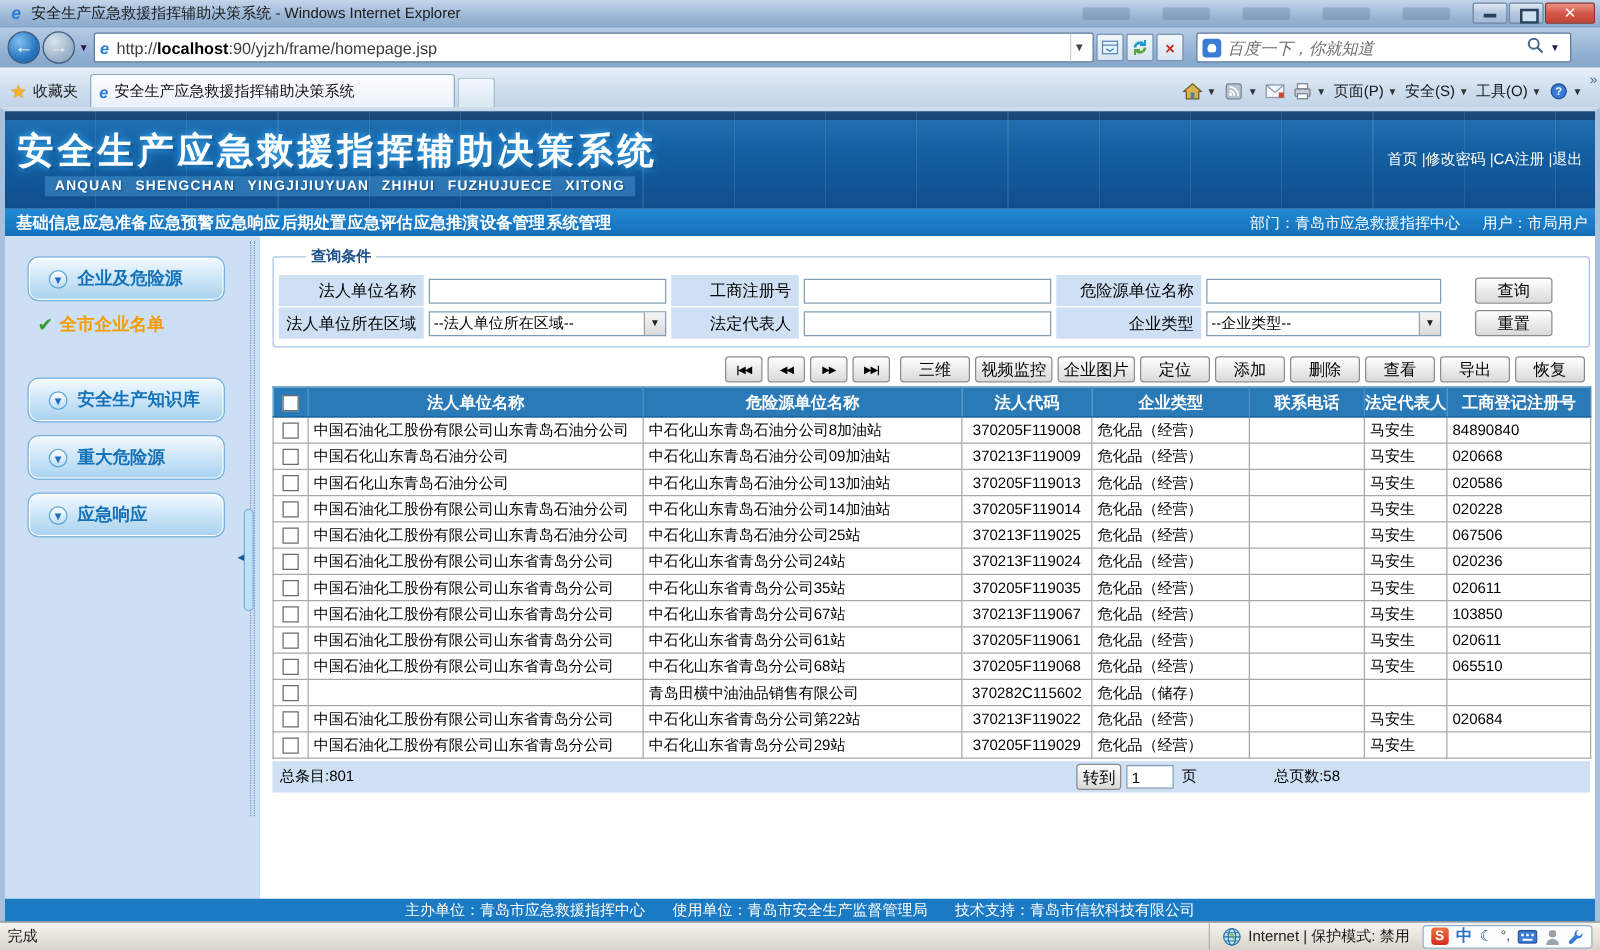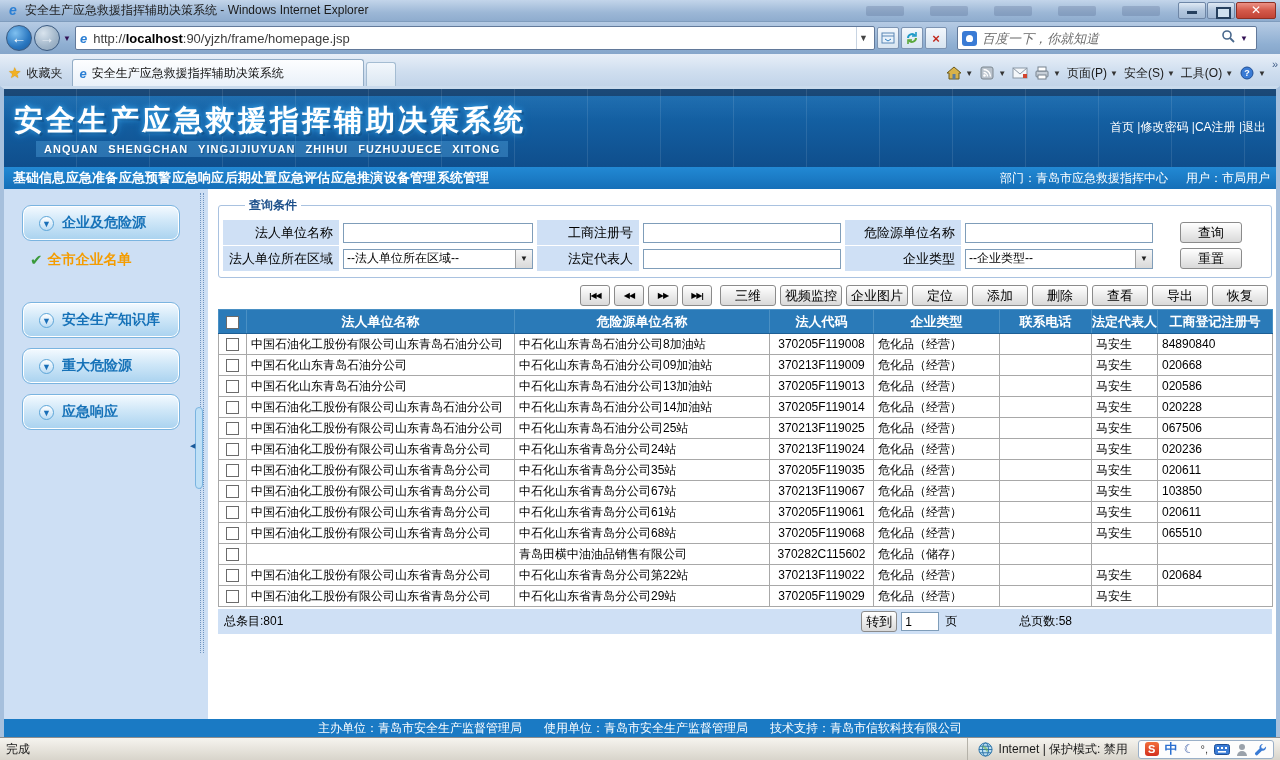--- a/index.html
+++ b/index.html
@@ -572,21 +572,21 @@
         <input class="goto-input" type="text" value="1" style="">
         <span class="goto-unit">页</span>
         <span class="totalpages">总页数:58</span>
       </div>
 
     </div>
 
   </div>
 
   <div class="footer">
-    <span>主办单位：青岛市安全生产监督管理局</span>
+    <span>主办单位：青岛市应急救援指挥中心</span>
     <span>使用单位：青岛市安全生产监督管理局</span>
     <span>技术支持：青岛市信软科技有限公司</span>
   </div>
 </div>
 
 <div class="statusbar">
   <span class="sleft">完成</span>
   <span class="szone">
     <svg width="15" height="15" viewBox="0 0 16 16">
         <circle cx="8" cy="8" r="7" fill="#bfe0f2" stroke="#2a72a8"></circle>

